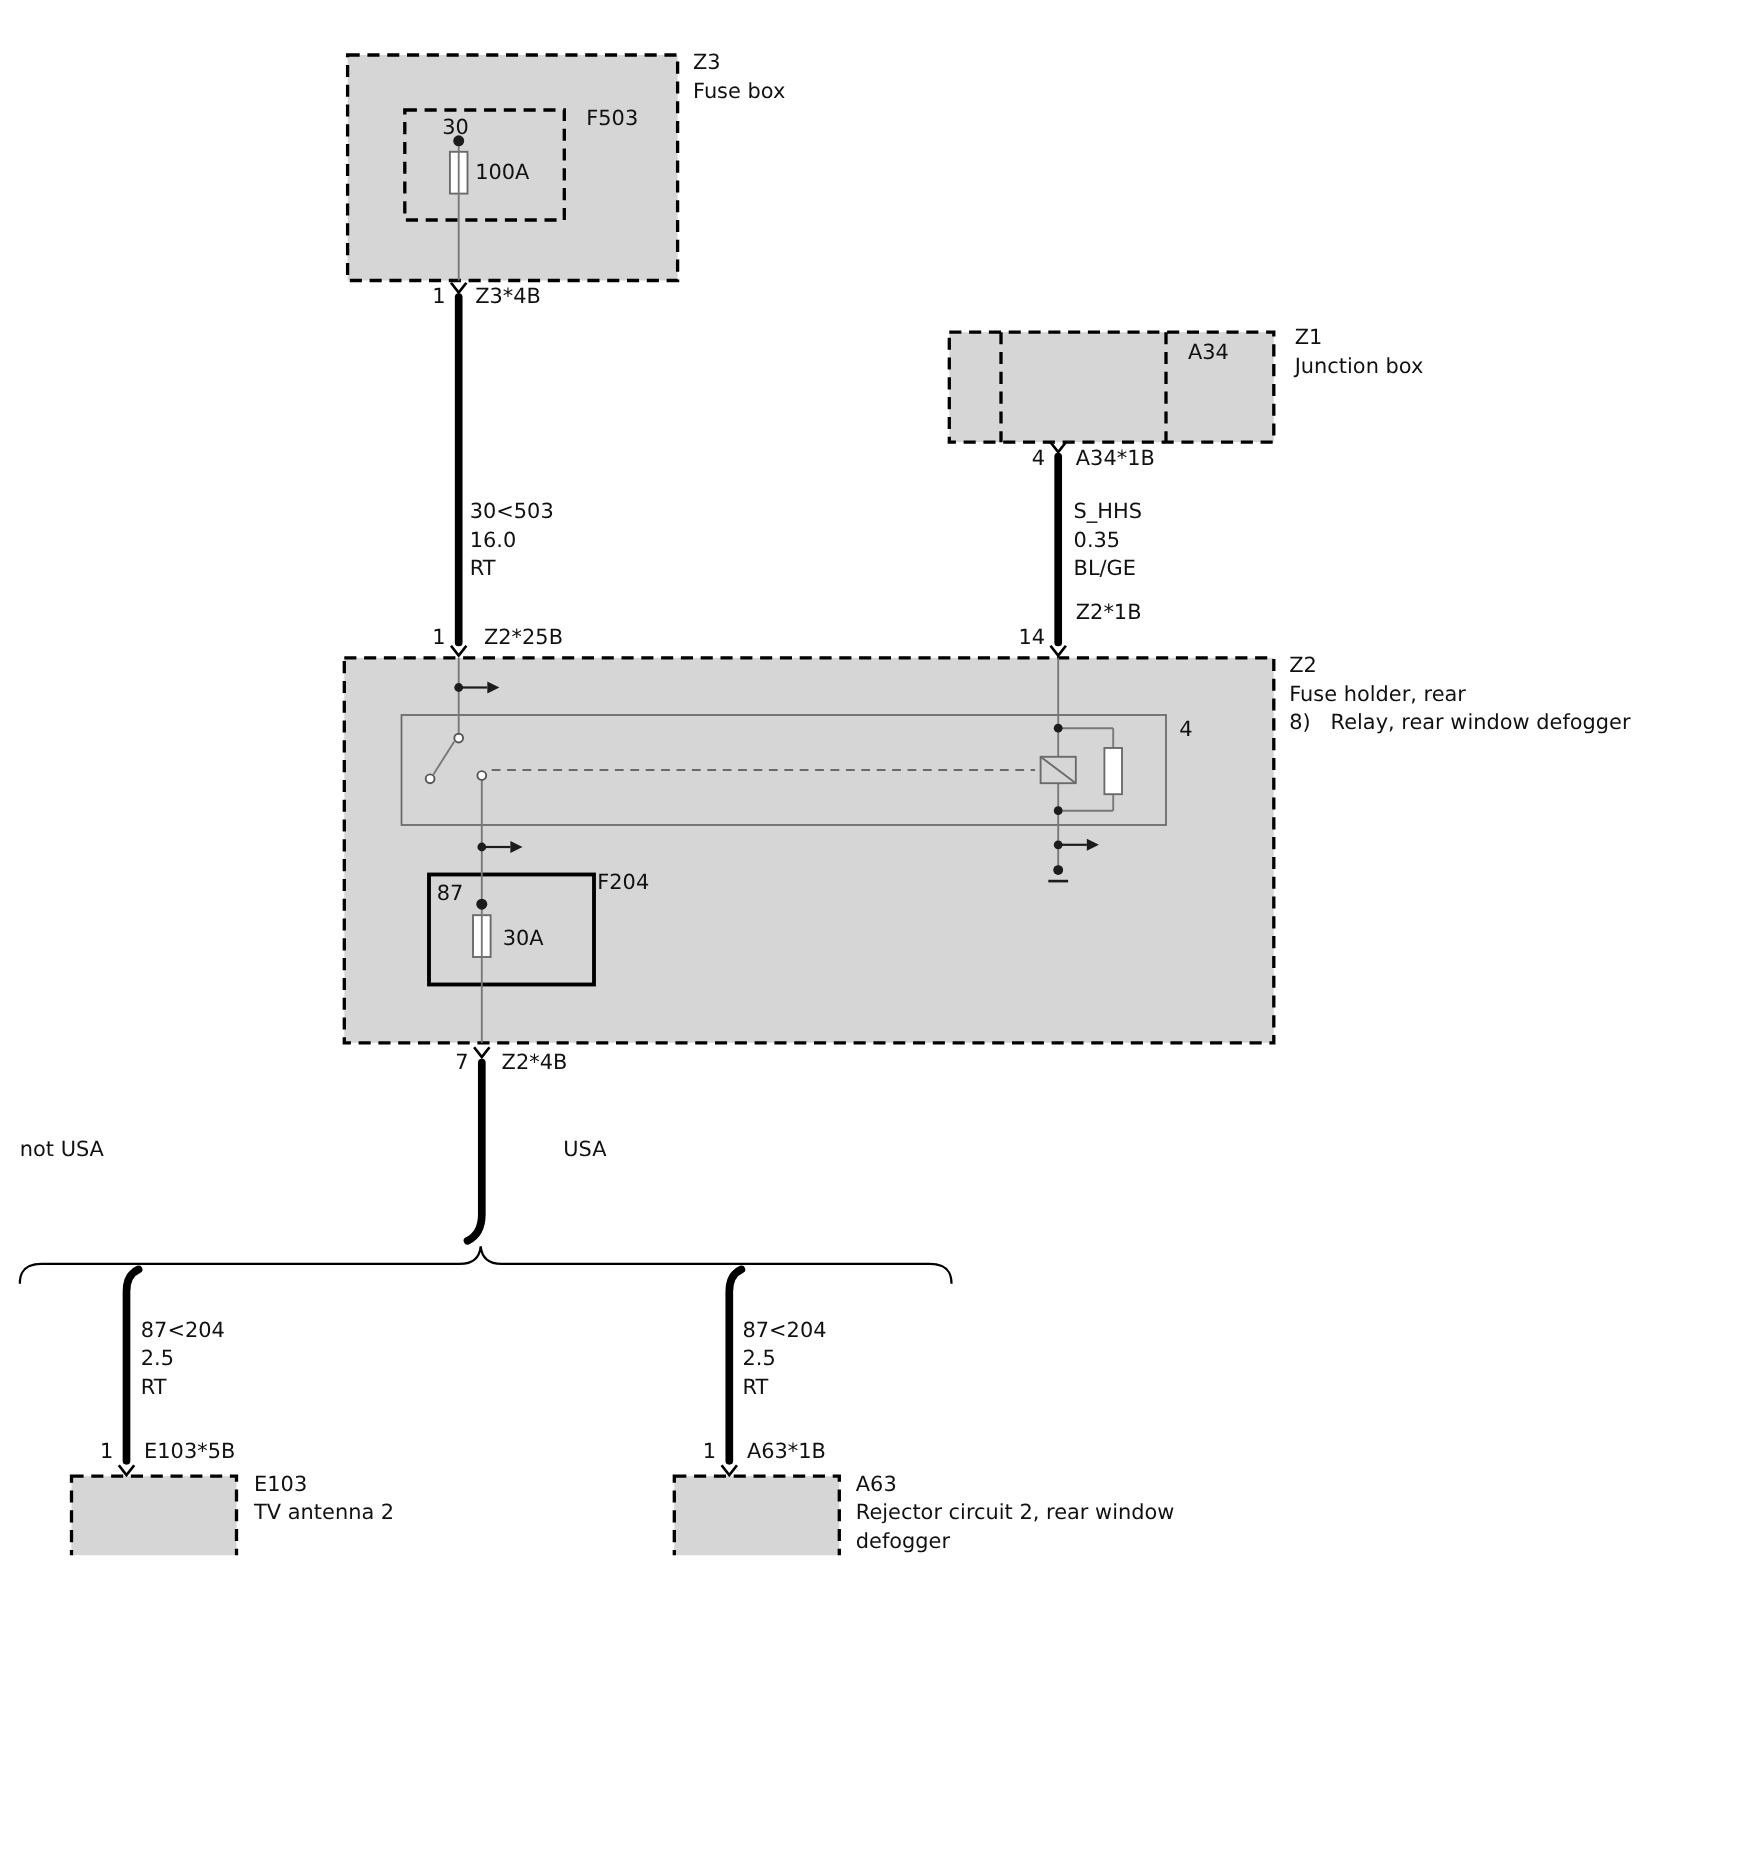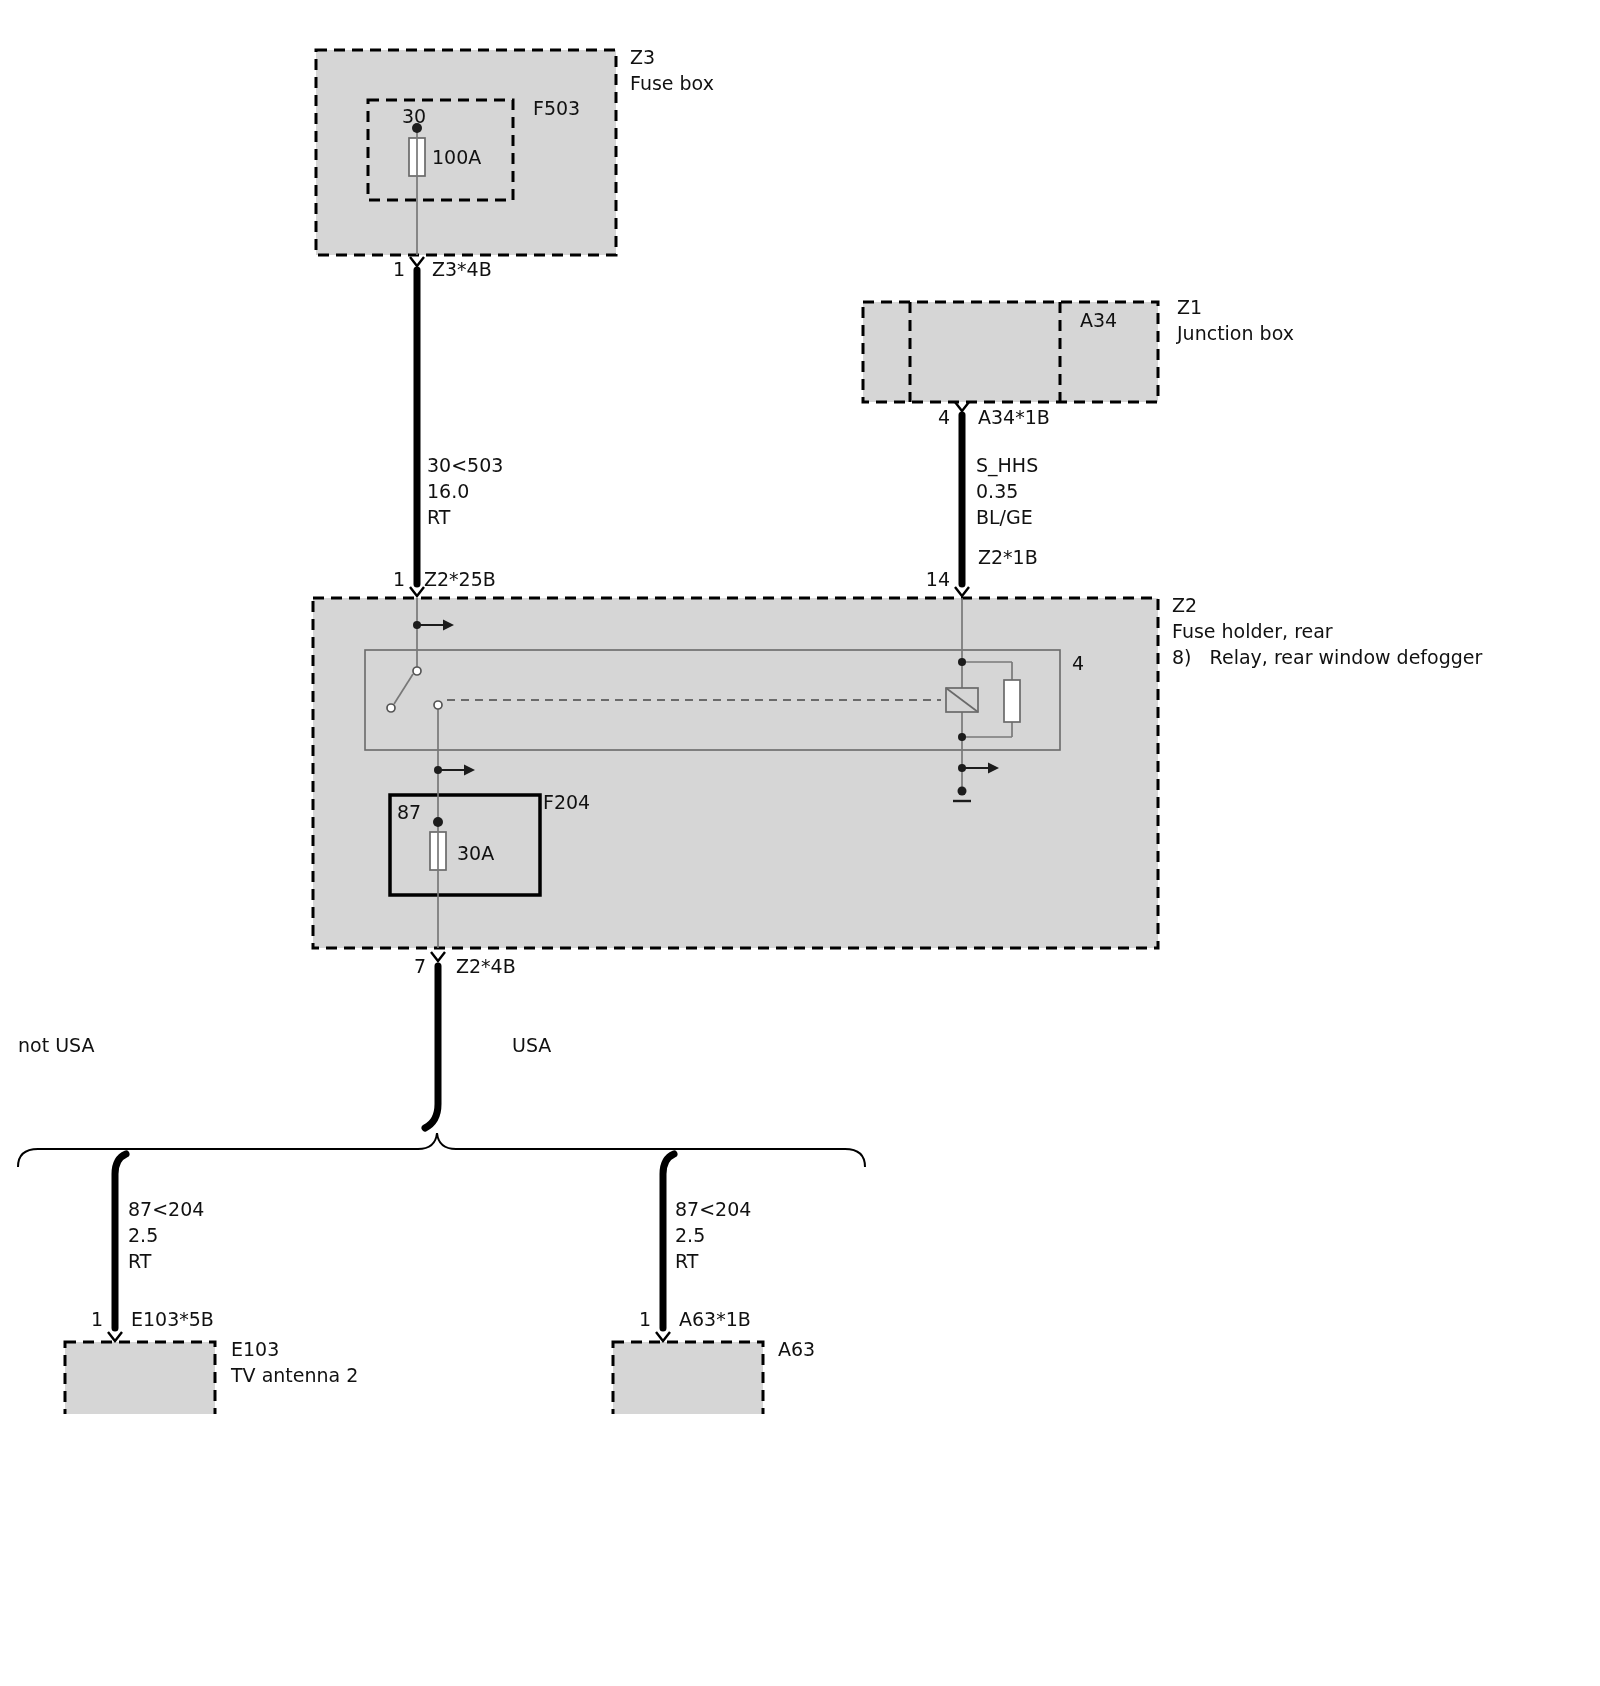--- a/index.html
+++ b/index.html
@@ -138,21 +138,21 @@
   <div class="lbl" style="left:1177px;top:294px">Z1</div>
   <div class="lbl" style="left:1177px;top:320px">Junction box</div>
   <div class="lbl" style="left:1080px;top:307px">A34</div>
   <div class="lbl r" style="left:916px;top:404px;width:34px">4</div>
   <div class="lbl" style="left:978px;top:404px">A34*1B</div>
   <div class="lbl" style="left:976px;top:452px">S_HHS
 0.35
 BL/GE</div>
 
   <div class="lbl r" style="left:371px;top:566px;width:34px">1</div>
-  <div class="lbl" style="left:424px;top:566px">Z2*25B</div>
+  <div class="lbl" style="left:440px;top:566px">Z2*25B</div>
   <div class="lbl r" style="left:908px;top:566px;width:42px">14</div>
   <div class="lbl" style="left:978px;top:544px">Z2*1B</div>
 
   <div class="lbl" style="left:1172px;top:592px">Z2</div>
   <div class="lbl" style="left:1172px;top:618px">Fuse holder, rear</div>
   <div class="lbl" style="left:1172px;top:644px">8)   Relay, rear window defogger</div>
   <div class="lbl" style="left:1072px;top:650px">4</div>
 
   <div class="lbl" style="left:543px;top:789px">F204</div>
   <div class="lbl" style="left:397px;top:799px">87</div>
@@ -171,14 +171,15 @@
   <div class="lbl" style="left:131px;top:1306px">E103*5B</div>
   <div class="lbl" style="left:231px;top:1336px">E103</div>
   <div class="lbl" style="left:231px;top:1362px">TV antenna 2</div>
 
   <div class="lbl" style="left:675px;top:1196px">87&lt;204
 2.5
 RT</div>
   <div class="lbl r" style="left:621px;top:1306px;width:30px">1</div>
   <div class="lbl" style="left:679px;top:1306px">A63*1B</div>
   <div class="lbl" style="left:778px;top:1336px">A63</div>
+  <div class="lbl" style="left:778px;top:1362px;width:310px;white-space:normal">Rejector circuit 2, rear window defogger</div>
 
 </div>
 
 </body></html>

